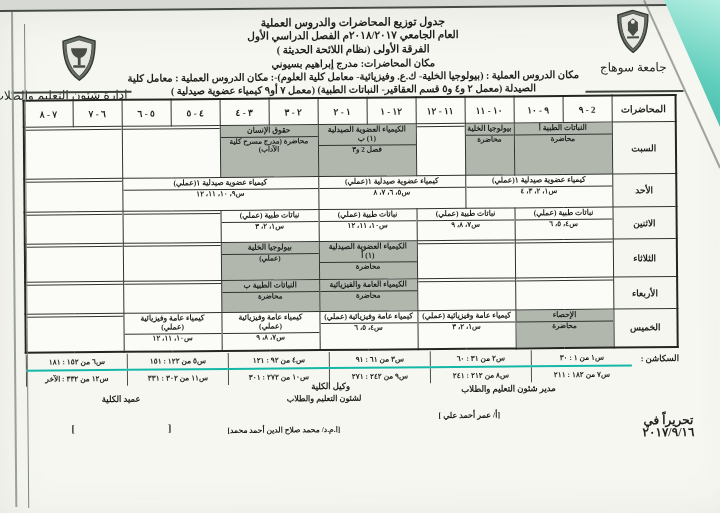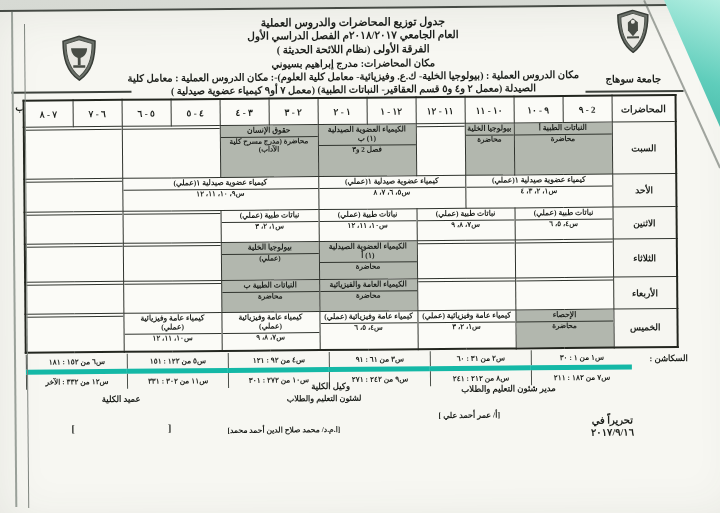--- a/index.html
+++ b/index.html
@@ -27,21 +27,21 @@
   .hdr-center{position:absolute;left:140px;top:6px;width:440px;text-align:center;
               font-weight:bold;}
   .hdr-center .l1{font-size:11px;line-height:14px;}
   .hdr-center .l2,.hdr-center .l3{font-size:10.5px;line-height:14px;}
   .hdr-center .l4{font-size:10px;line-height:13px;}
   .hdr-wide{position:absolute;left:26px;top:62px;width:668px;text-align:center;
             font-weight:bold;font-size:10px;line-height:12.5px;}
   .emblem{position:absolute;text-align:center;}
   .emblem-left{left:38px;top:24px;width:96px;}
   .emblem-right{left:596px;top:3px;width:88px;}
-  .emblem .lbl{font-size:10px;font-weight:bold;margin-top:16px;white-space:nowrap;}
+  .emblem .lbl{font-size:12px;font-weight:normal;margin-top:3px;white-space:nowrap;}
   .u-left{position:absolute;left:18px;top:80px;width:120px;height:2px;background:#3d423c;}
   .u-right{position:absolute;left:592px;top:84px;width:98px;height:2px;background:#3d423c;}
 
   
   .tt-wrap{position:absolute;left:29px;top:88px;}
   table.tt{border-collapse:collapse;table-layout:fixed;width:652px;
            border:2px solid #23261f;background:#fbfbf7;}
   .tt th,.tt td{border:1px solid #30342e;padding:0;overflow:hidden;}
   .tt th{height:25px;font-size:9px;font-weight:bold;}
   .tt th.day-h{font-size:9.5px;}
@@ -50,38 +50,38 @@
   .tt td.shaded{background:#b2b7ae;}
   .cw{display:flex;flex-direction:column;height:100%;}
   .cw .t{flex:1.15;display:flex;align-items:center;justify-content:center;text-align:center;
          font-size:7.6px;font-weight:bold;line-height:1.18;white-space:pre-line;padding:1px 1px;}
   .cw .s{flex:1;display:flex;align-items:center;justify-content:center;text-align:center;
          font-size:7.2px;font-weight:bold;line-height:1.12;border-top:1px solid #30342e;
          white-space:pre-line;padding:0 1px;}
 
   
   .sec-label{position:absolute;left:636px;top:347px;width:56px;font-size:8.5px;font-weight:bold;
-             text-align:right;}
+             text-align:center;}
   .sec-wrap{position:absolute;left:30px;top:343px;}
   table.sec{border-collapse:collapse;table-layout:fixed;width:602px;direction:rtl;}
   .sec td{width:100px;height:15px;font-size:7.4px;font-weight:bold;text-align:center;
           border-left:1px solid #4b504a;padding:0;}
-  .sec tr.r1 td{border-bottom:5px solid #14b8a6;margin-left:44px;}
+  .sec tr.r1 td{border-bottom:2px solid #14b8a6;margin-left:44px;}
 
   
   .sig{position:absolute;font-size:8.5px;font-weight:bold;text-align:center;}
   .sig-manager{left:445px;top:376px;width:135px;}
   .sig-manager-name{left:413px;top:403px;width:120px;font-size:8px;}
   .sig-vice1{left:297px;top:372px;width:75px;}
   .sig-vice2{left:263px;top:385px;width:130px;font-size:8px;}
   .sig-vice-name{left:220px;top:416px;width:135px;font-size:7.6px;}
   .sig-dean{left:85px;top:383px;width:80px;}
   .sig-dean-brackets{left:75px;top:412px;width:100px;display:flex;justify-content:space-between;
                      direction:ltr;font-size:10px;}
-  .sig-date{left:572px;top:408px;width:88px;font-size:10px;line-height:12px;}
+  .sig-date{left:628px;top:408px;width:88px;font-size:12px;line-height:12px;}
 </style>
 </head>
 <body>
 
 <div class="photo">
 
   <div class="paper">
 
     <div class="hdr-center">
       <div class="l1">جدول توزيع المحاضرات والدروس العملية</div>

